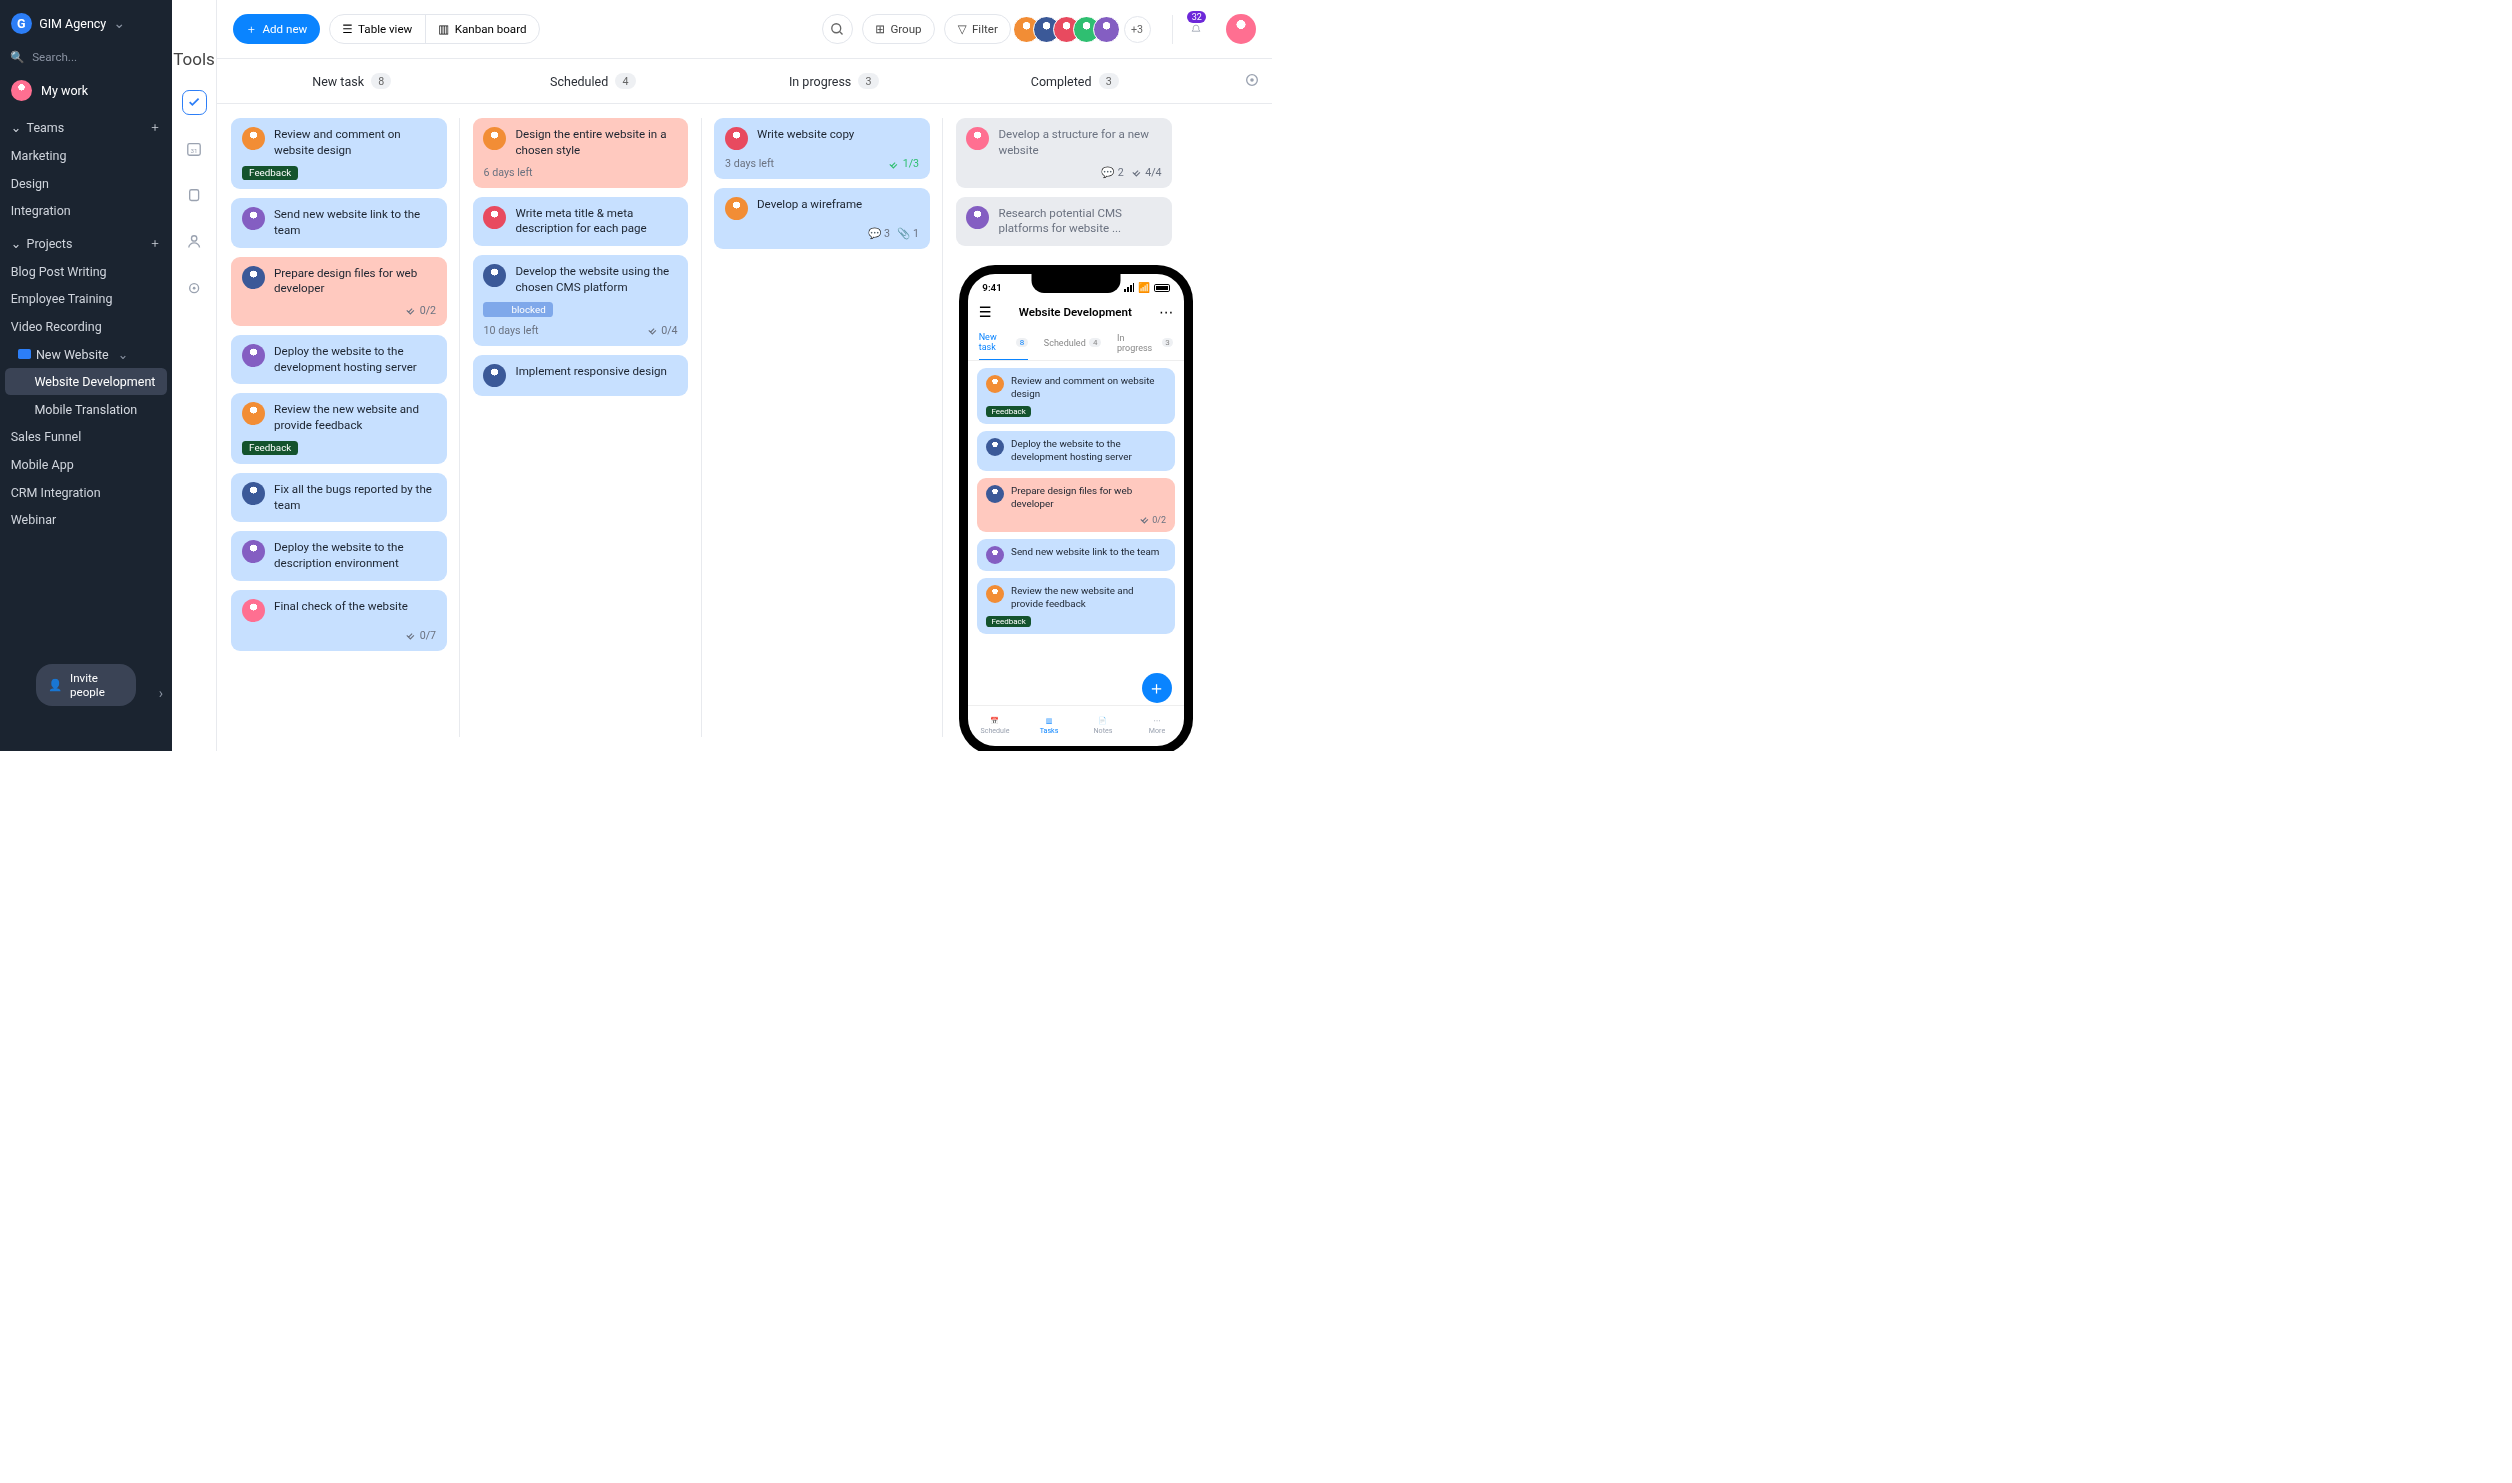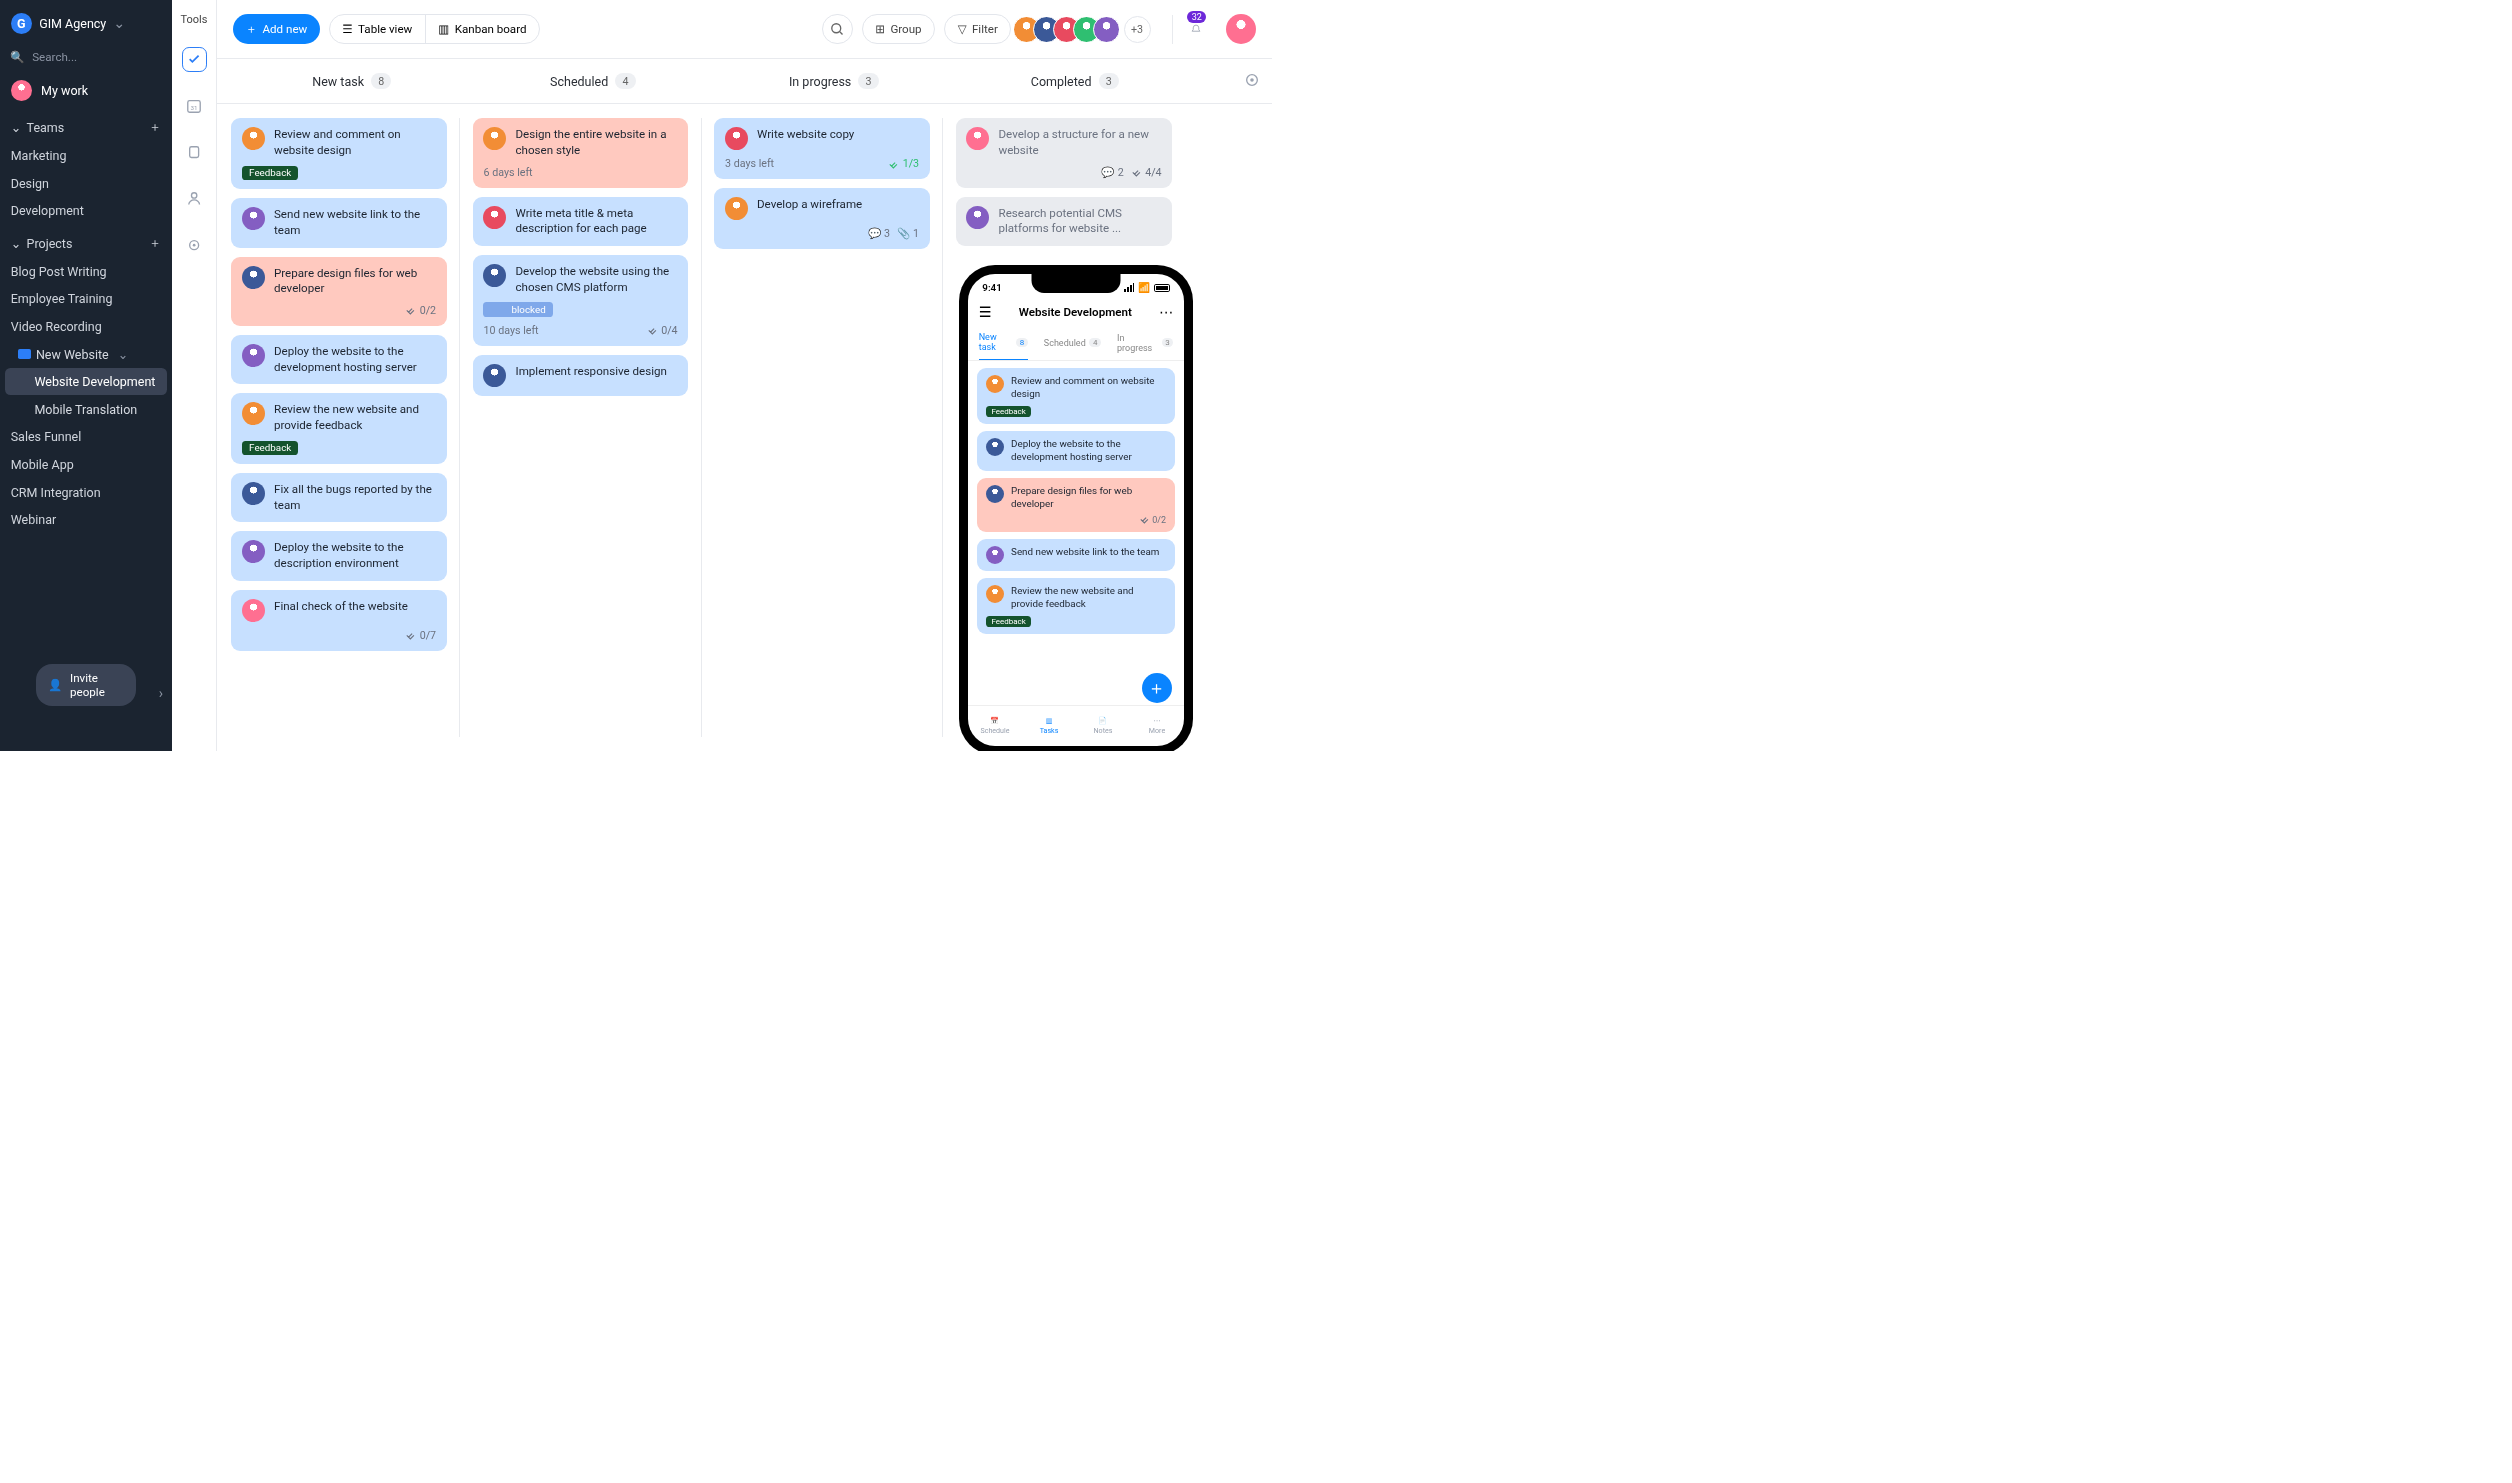--- a/index.html
+++ b/index.html
@@ -19,21 +19,21 @@
 .nav-item { padding: 6.3px 10.7px; font-size: 12.5px; color: #cfd4dc; cursor: pointer; }
 .nav-sub { padding: 6.3px 10.7px 6.3px 18px; font-size: 12.5px; cursor: pointer; display: flex; align-items: center; gap: 5.4px; }
 .nav-sub2 { padding: 6.3px 10.7px 6.3px 29px; font-size: 12.5px; cursor: pointer; border-radius: 5.4px; margin: 0 5.4px; }
 .nav-sub2.active { background: #3a4355; color: #fff; }
 .folder-icon { width: 12.5px; height: 10.7px; background: #2c7ef7; border-radius: 1.8px; display: inline-block; }
 .invite-btn { margin: auto 36px 45px 36px; background: #3a4355; color: #fff; border-radius: 16px; padding: 7.1px 12.5px; font-size: 11.6px; display: inline-flex; align-items: center; gap: 7.1px; cursor: pointer; }
 .sidebar-chev { position: absolute; right: 9px; bottom: 50px; color: #8a93a2; }
 
 
 .rail { position: absolute; left: 172px; top: 0; width: 45px; height: 100%; border-right: 0.9px solid #e8eaee; background: #fff; display: flex; flex-direction: column; align-items: center; padding-top: 12.5px; gap: 21.4px; }
-.rail .tools-label { font-size: 11px; color: #444; }
+.rail .tools-label { font-size: 17px; color: #444; margin-top: 36px; }
 .rail-icon { width: 25px; height: 25px; border-radius: 7.1px; display: flex; align-items: center; justify-content: center; color: #9aa2b0; cursor: pointer; }
 .rail-icon.active { border: 1.3px solid #2c7ef7; color: #2c7ef7; }
 
 
 .topbar { position: absolute; left: 217px; right: 0; top: 0; height: 59px; border-bottom: 0.9px solid #e8eaee; display: flex; align-items: center; padding: 0 16px; gap: 9px; }
 .btn { display: inline-flex; align-items: center; gap: 5.4px; border-radius: 16px; padding: 7.1px 12.5px; font-size: 11.6px; cursor: pointer; }
 .btn-primary { background: #0a84ff; color: #fff; }
 .btn-ghost { border: 0.9px solid #e3e6ec; color: #444; background: #fff; }
 .btn-group { display: inline-flex; border: 0.9px solid #e3e6ec; border-radius: 18px; overflow: hidden; }
 .btn-group > div { padding: 7.1px 12.5px; display: inline-flex; align-items: center; gap: 5.4px; font-size: 11.6px; }
@@ -123,21 +123,21 @@
 
   <div class="section-head">
     <div class="left">
         <span>⌄</span>
         <span>Teams</span>
       </div>
     <span>＋</span>
   </div>
   <div class="nav-item">Marketing</div>
   <div class="nav-item">Design</div>
-  <div class="nav-item">Development</div>
+  <div class="nav-item">Integration</div>
 
   <div class="section-head">
     <div class="left">
         <span>⌄</span>
         <span>Projects</span>
       </div>
     <span>＋</span>
   </div>
   <div class="nav-item">Blog Post Writing</div>
   <div class="nav-item">Employee Training</div>

